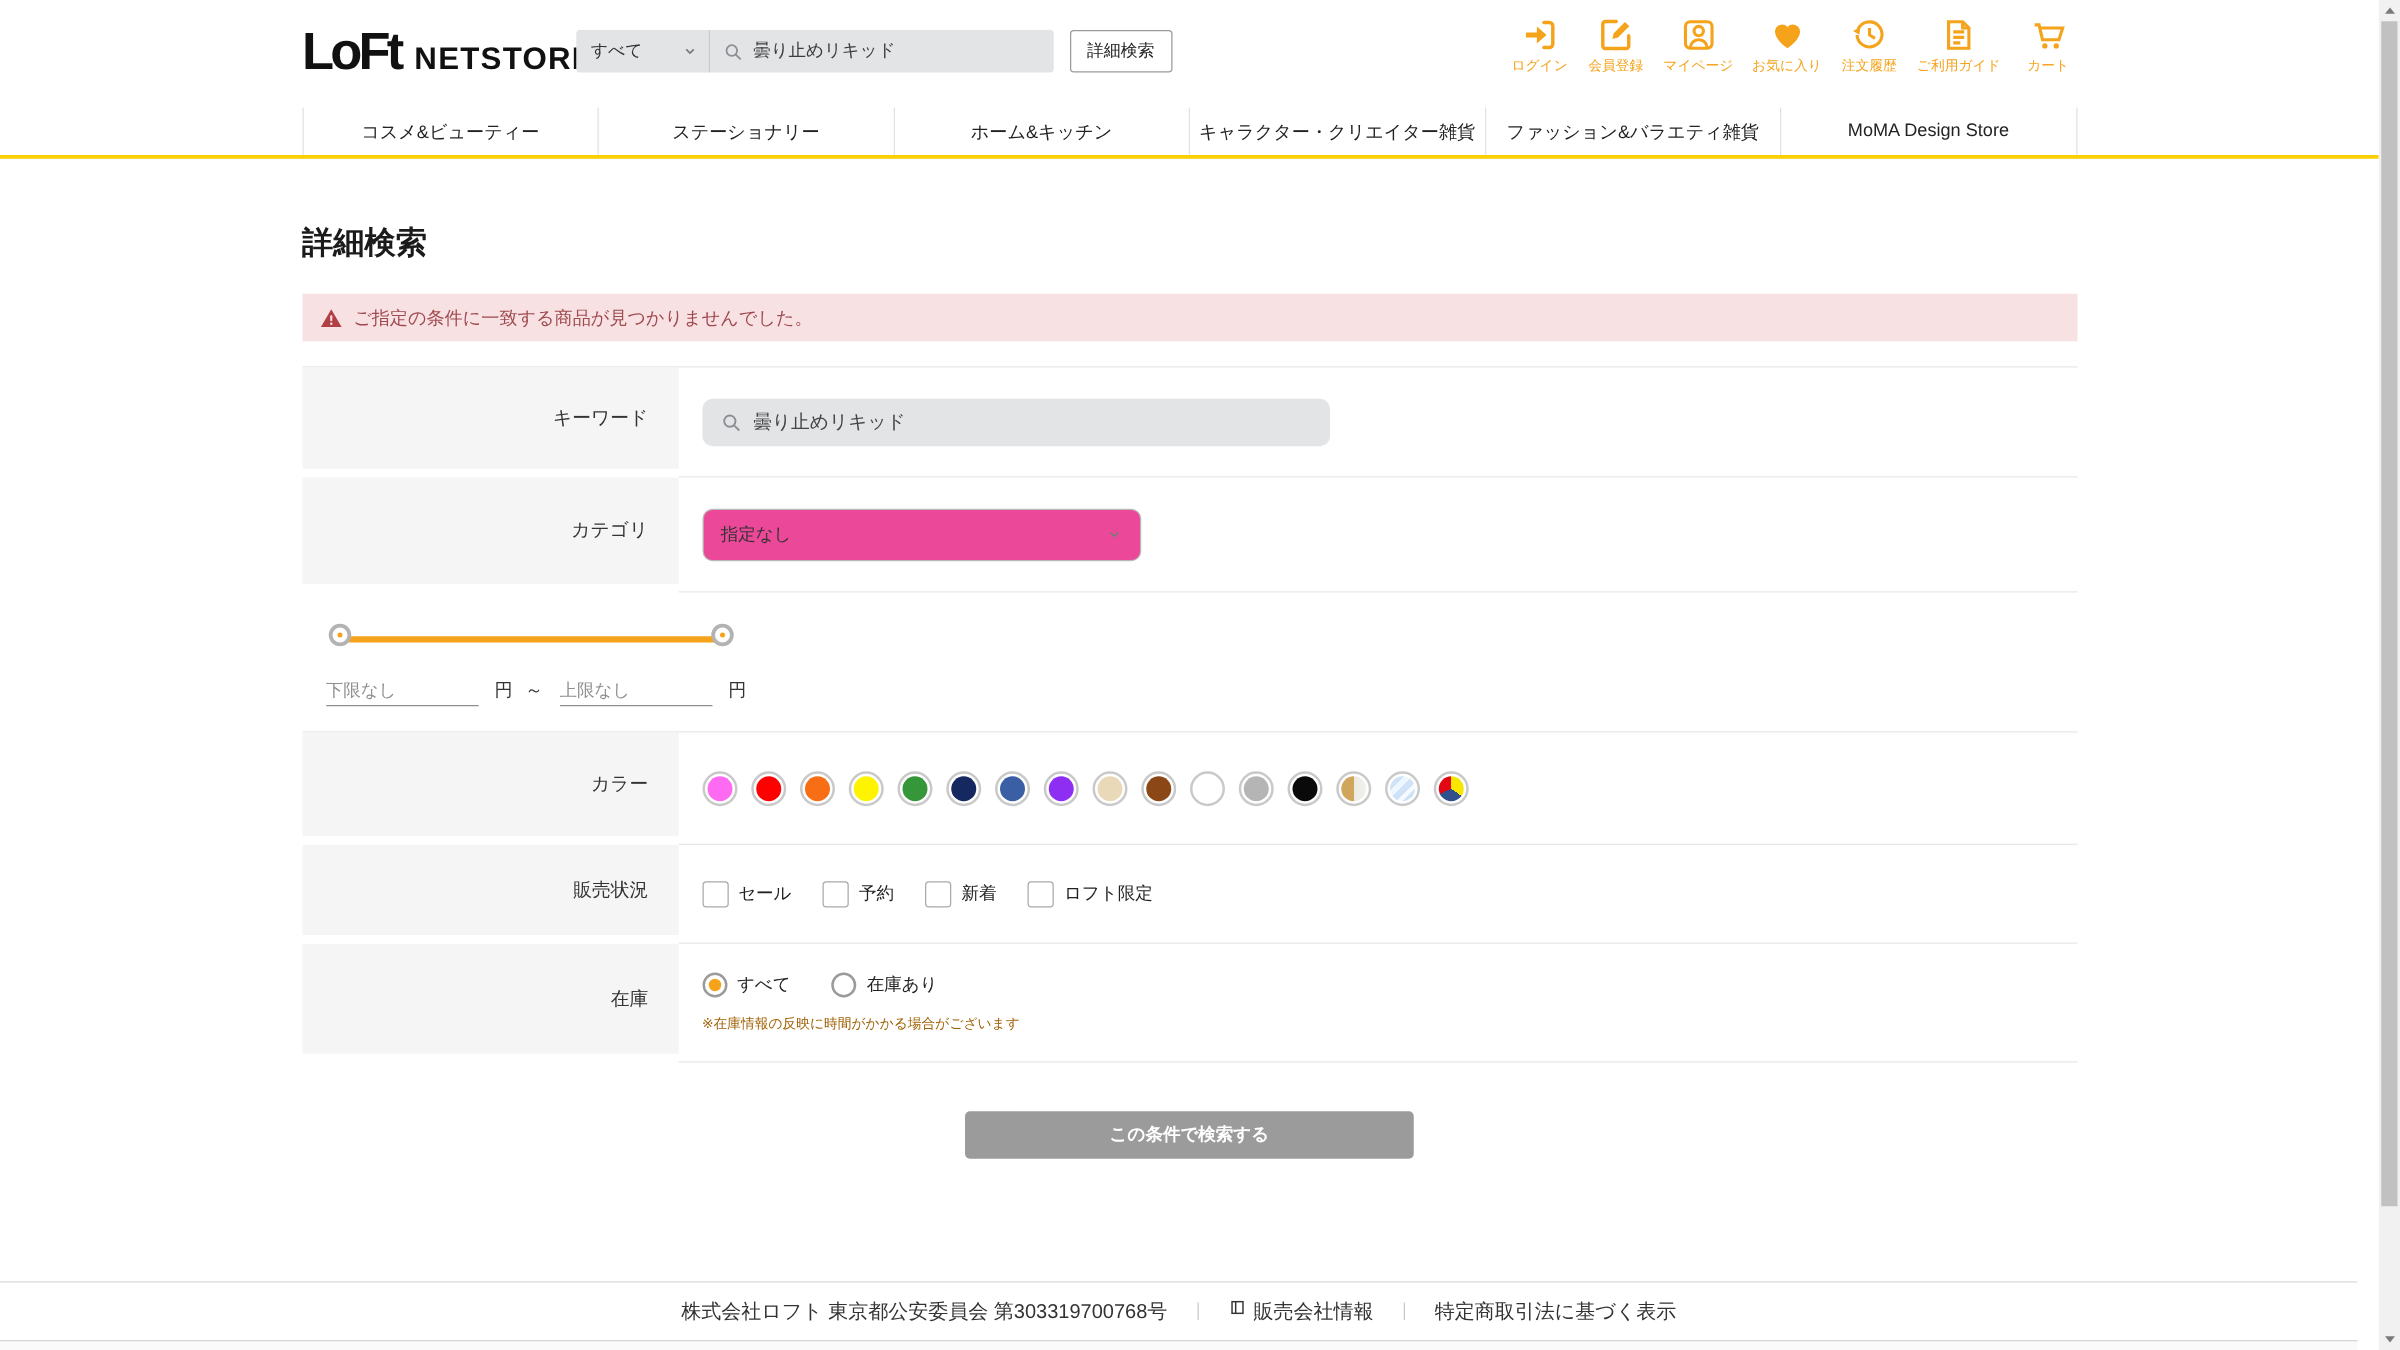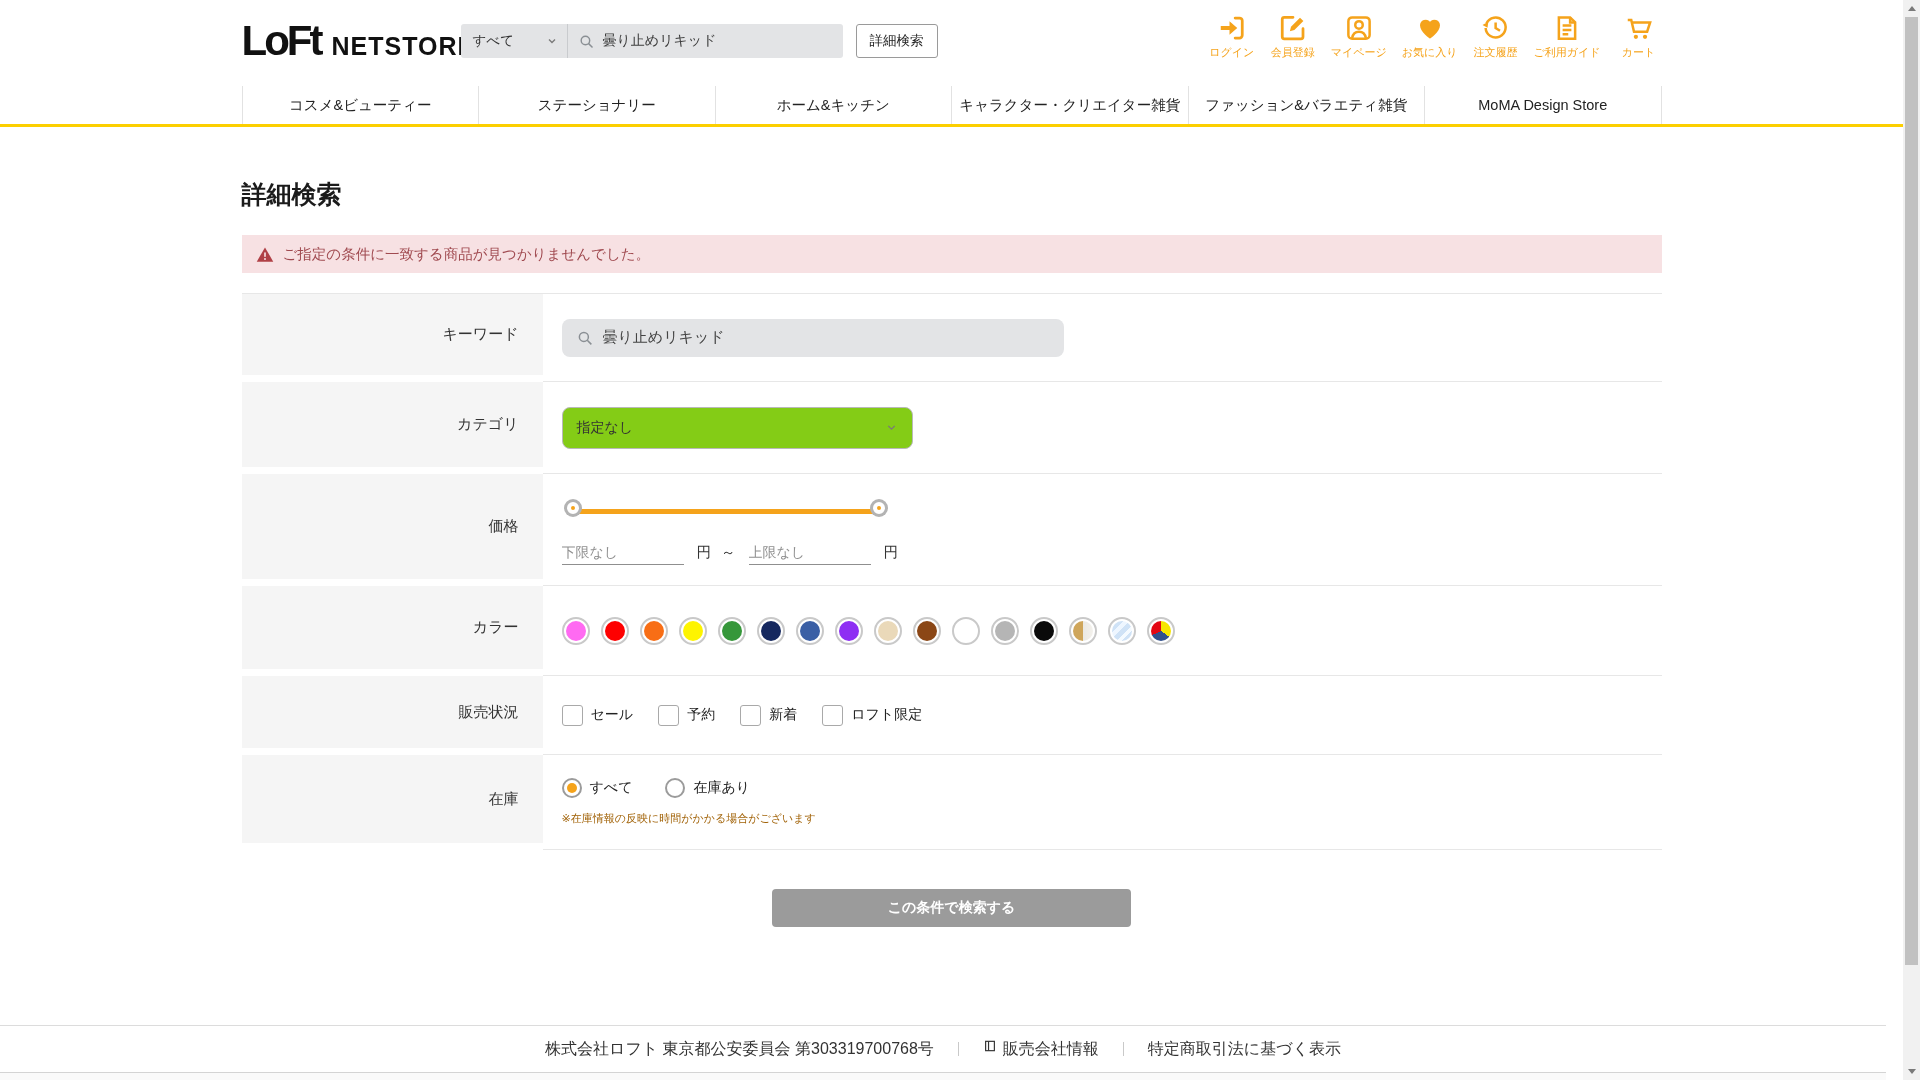--- a/index.html
+++ b/index.html
@@ -65,21 +65,21 @@
   .row-price{height:112px;}
   .row-color{height:90px;}
   .row-status{height:79px;}
   .row-stock{height:95px;justify-content:center;}
 
   .keyword-box{width:502px;height:38px;background:var(--input-gray-bg);border-radius:8px;
     display:flex;align-items:center;gap:9px;padding:0 14px;}
   .keyword-box input{flex:1;border:none;background:transparent;font-size:15px;color:#444;outline:none;
     font-family:inherit;}
 
-  .category-select{width:351px;height:42px;background:#84cc16;border:1px solid #b9b9b9;border-radius:8px;
+  .category-select{width:351px;height:42px;background:#ec4899;border:1px solid #b9b9b9;border-radius:8px;
     display:flex;align-items:center;justify-content:space-between;padding:0 14px;font-size:14px;color:#333;cursor:pointer;}
 
   .price-cell{flex-direction:column;align-items:flex-start;justify-content:center;padding-top:4px;}
   .price-slider{position:relative;width:298px;height:26px;margin-left:15px;}
   .slider-track{position:absolute;left:0;right:0;top:10px;height:5px;background:var(--accent-orange);border-radius:3px;}
   .slider-handle{position:absolute;top:3px;width:12px;height:12px;border-radius:50%;background:var(--accent-orange);
     border:4px solid #fff;box-shadow:0 0 0 3px #b3b3b3;cursor:grab;}
   .slider-handle.left{left:-10px;}
   .slider-handle.right{right:-10px;}
   .price-inputs{display:flex;align-items:center;margin-top:16px;font-size:14.5px;color:#333;}
@@ -256,21 +256,20 @@
             <div class="category-select">
               <span>指定なし</span>
               <svg viewBox="0 0 16 16" width="13" height="13" fill="none" stroke="#7a7a7a" stroke-width="1.6">
                   <path d="M4 6l4 4 4-4"></path>
                 </svg>
             </div>
           </div>
         </div>
 
         <div class="form-row row-price">
-          <div class="label-cell">価格</div>
           <div class="content-cell price-cell">
             <div class="price-slider">
               <div class="slider-track"></div>
               <span class="slider-handle left"></span>
               <span class="slider-handle right"></span>
             </div>
             <div class="price-inputs">
               <input class="price-input" type="text" placeholder="下限なし" style="">
               <span class="yen">円</span>
               <span class="tilde">～</span>

